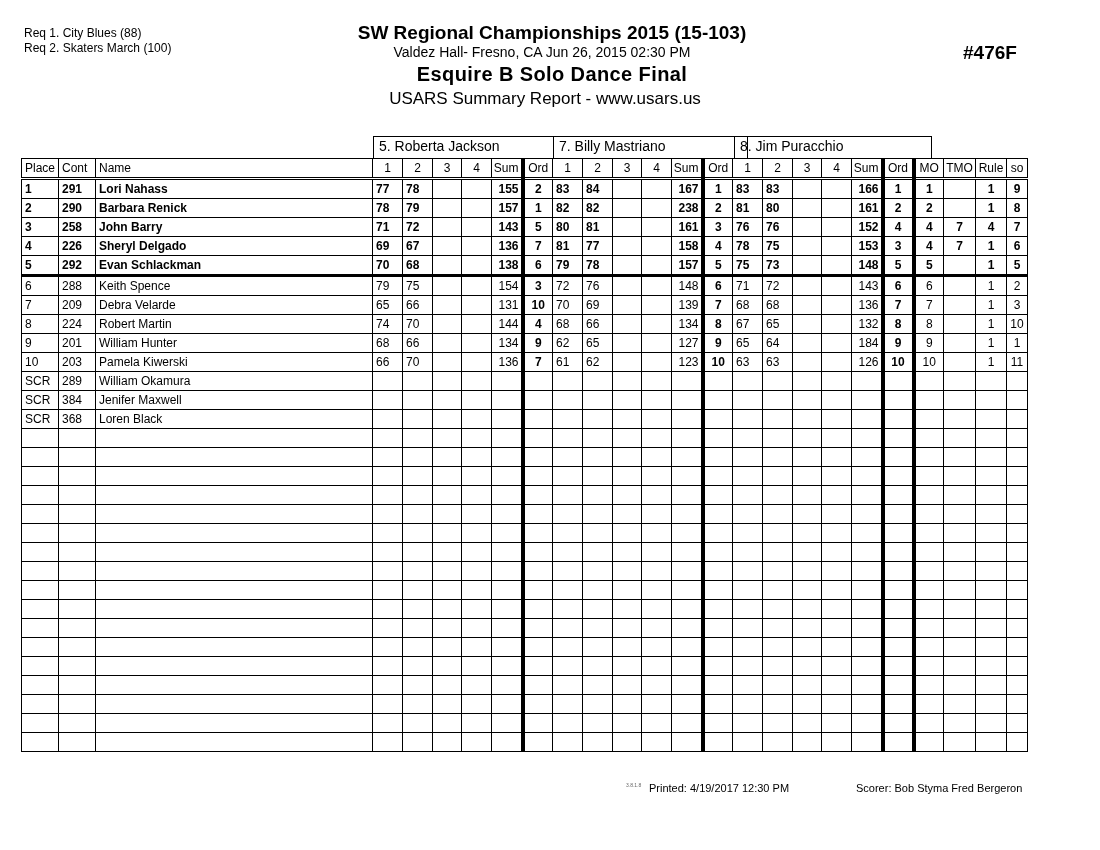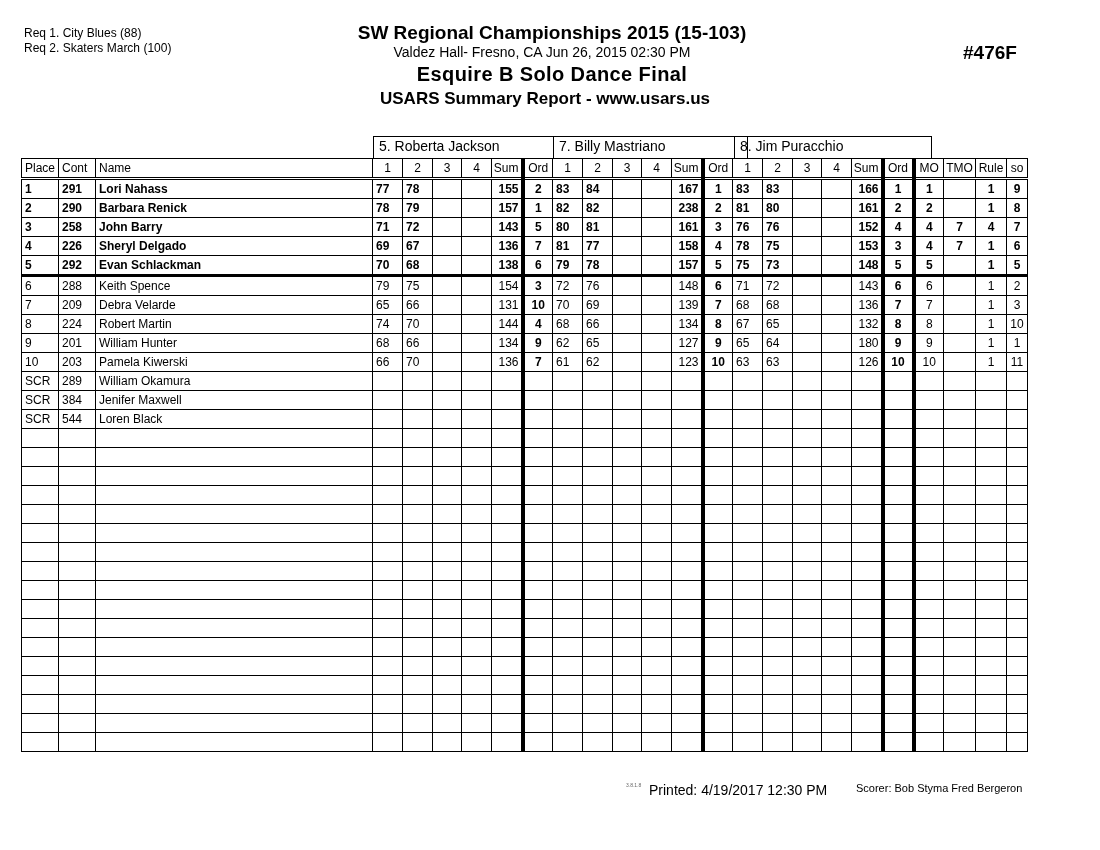--- a/index.html
+++ b/index.html
@@ -2,38 +2,38 @@
 <html><head>
 <meta charset="utf-8">
 <style>
   html, body { margin: 0; padding: 0; background: #ffffff; }
   body { width: 1100px; height: 850px; position: relative; font-family: "Liberation Sans", sans-serif; color: #000; overflow: hidden; }
   .req { position: absolute; left: 24px; font-size: 12px; }
   .title { position: absolute; left: 0; width: 1100px; text-align: center; }
   .t1 { top: 22px; font-size: 19px; font-weight: bold; left: 0; width: 1104px; }
   .t2 { top: 44px; font-size: 14px; left: 0; width: 1084px; }
   .t3 { top: 63px; font-size: 20px; font-weight: bold; left: 0; width: 1104px; letter-spacing: 0.4px; }
-  .t4 { top: 89px; font-size: 17px; left: 0; width: 1090px; font-weight: bold; }
+  .t4 { top: 89px; font-size: 17px; left: 0; width: 1090px; }
   .event-no { position: absolute; left: 963px; top: 14px; font-size: 19px; font-weight: bold; margin-top: 28px; }
 
   .judge-hdr { position: absolute; top: 136px; height: 22px; border: 1px solid #000; border-bottom: none; font-size: 14px; box-sizing: border-box; padding: 1px 0 0 5px; }
 
   table.grid { position: absolute; left: 21px; top: 158px; border-collapse: collapse; table-layout: fixed; font-size: 12px; padding-left: 28px; }
   table.grid td { border: 1px solid #000; height: 19px; padding: 0 0 0 3px; box-sizing: border-box; white-space: nowrap; overflow: hidden; line-height: 18px; }
   table.grid tr.hdr td { height: 20px; border-bottom: 3px double #000; }
   table.grid tr.top td { font-weight: bold; }
   table.grid tr.sep td { border-bottom: 3px solid #000; }
   table.grid td.num { text-align: right; padding: 0 2px 0 0; }
   table.grid td.ctr { text-align: center; padding: 0; }
   table.grid td.ord { font-weight: bold; text-align: center; padding: 0; border-left: 4px solid #000; }
   table.grid td.ordend { border-right: 4px solid #000; }
   table.grid tr.hdr td.ord { font-weight: normal; }
 
   .footer-tiny { position: absolute; left: 626px; top: 782px; font-size: 5px; color: #666; }
-  .footer-printed { position: absolute; left: 649px; top: 782px; font-size: 14px; }
+  .footer-printed { position: absolute; left: 649px; top: 782px; font-size: 11px; }
   .footer-scorer { position: absolute; left: 856px; top: 782px; font-size: 11px; }
 </style>
 </head>
 <body>
 
 <div class="req" style="top:26px;">Req  1.  City Blues (88)</div>
 <div class="req" style="top:41px;">Req  2.  Skaters March (100)</div>
 
 <div class="title t1">SW Regional Championships 2015 (15-103)</div>
 <div class="title t2">Valdez Hall- Fresno, CA  Jun 26, 2015  02:30 PM</div>
@@ -330,21 +330,21 @@
         <td>62</td>
         <td>65</td>
         <td></td>
         <td></td>
         <td class="num">127</td>
         <td class="ord">9</td>
         <td>65</td>
         <td>64</td>
         <td></td>
         <td></td>
-        <td class="num">180</td>
+        <td class="num">184</td>
         <td class="ord ordend">9</td>
         <td class="ctr">9</td>
         <td class="ctr"></td>
         <td class="ctr">1</td>
         <td class="ctr">1</td>
       </tr>
       <tr>
         <td>10</td>
         <td>203</td>
         <td>Pamela Kiwerski</td>
@@ -420,21 +420,21 @@
         <td></td>
         <td class="num"></td>
         <td class="ord ordend"></td>
         <td class="ctr"></td>
         <td class="ctr"></td>
         <td class="ctr"></td>
         <td class="ctr"></td>
       </tr>
       <tr>
         <td>SCR</td>
-        <td>544</td>
+        <td>368</td>
         <td>Loren Black</td>
         <td></td>
         <td></td>
         <td></td>
         <td></td>
         <td class="num"></td>
         <td class="ord"></td>
         <td></td>
         <td></td>
         <td></td>

